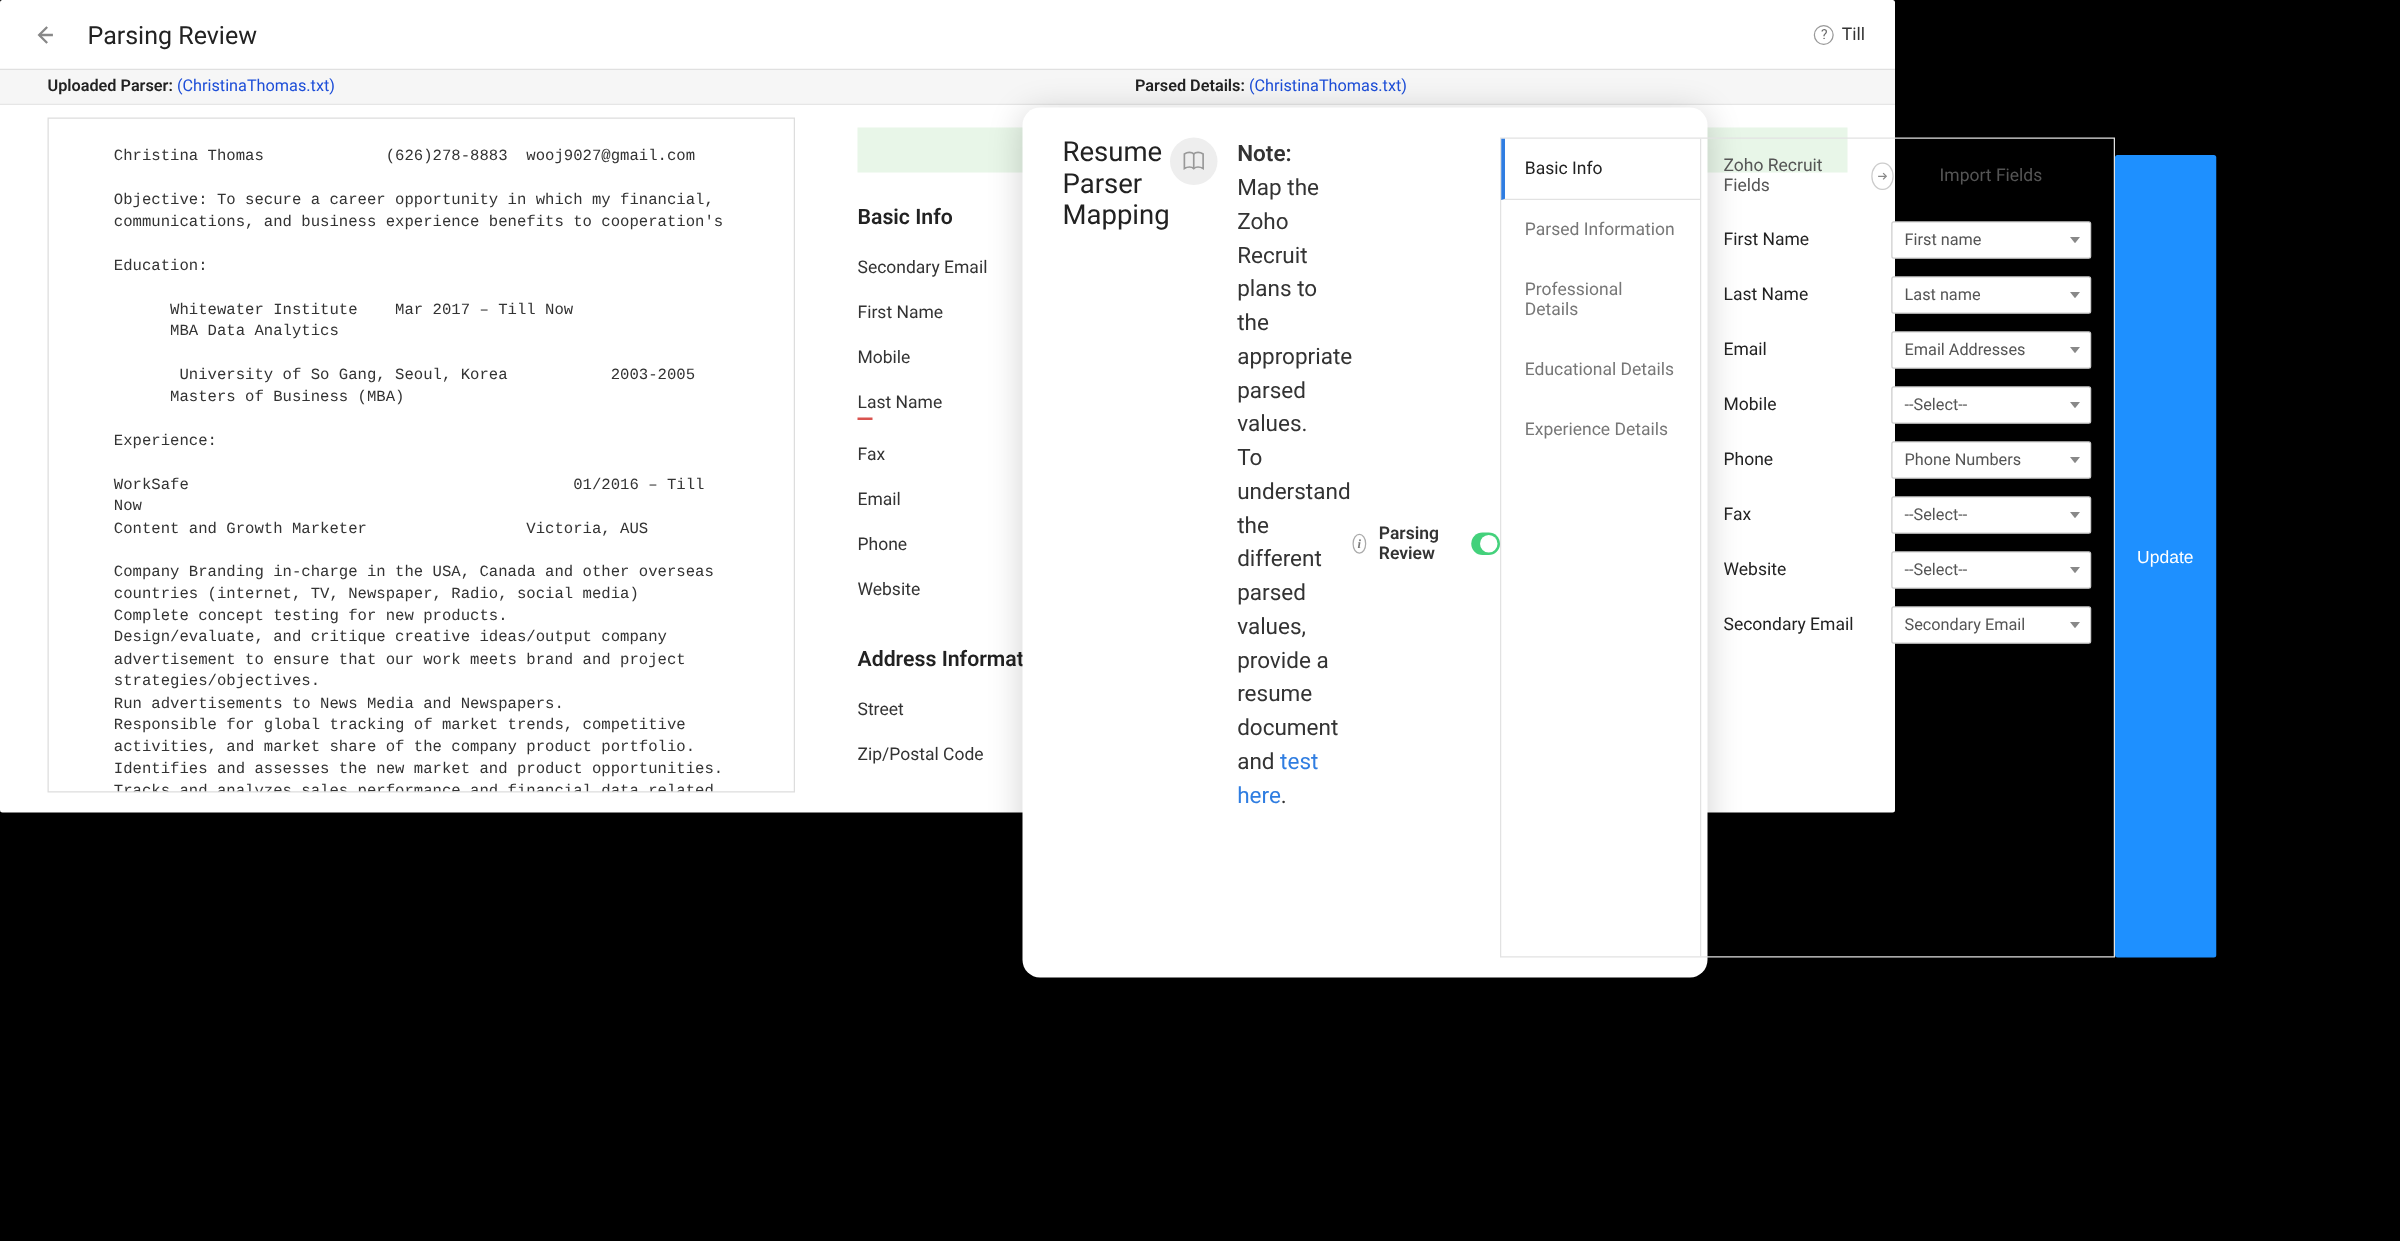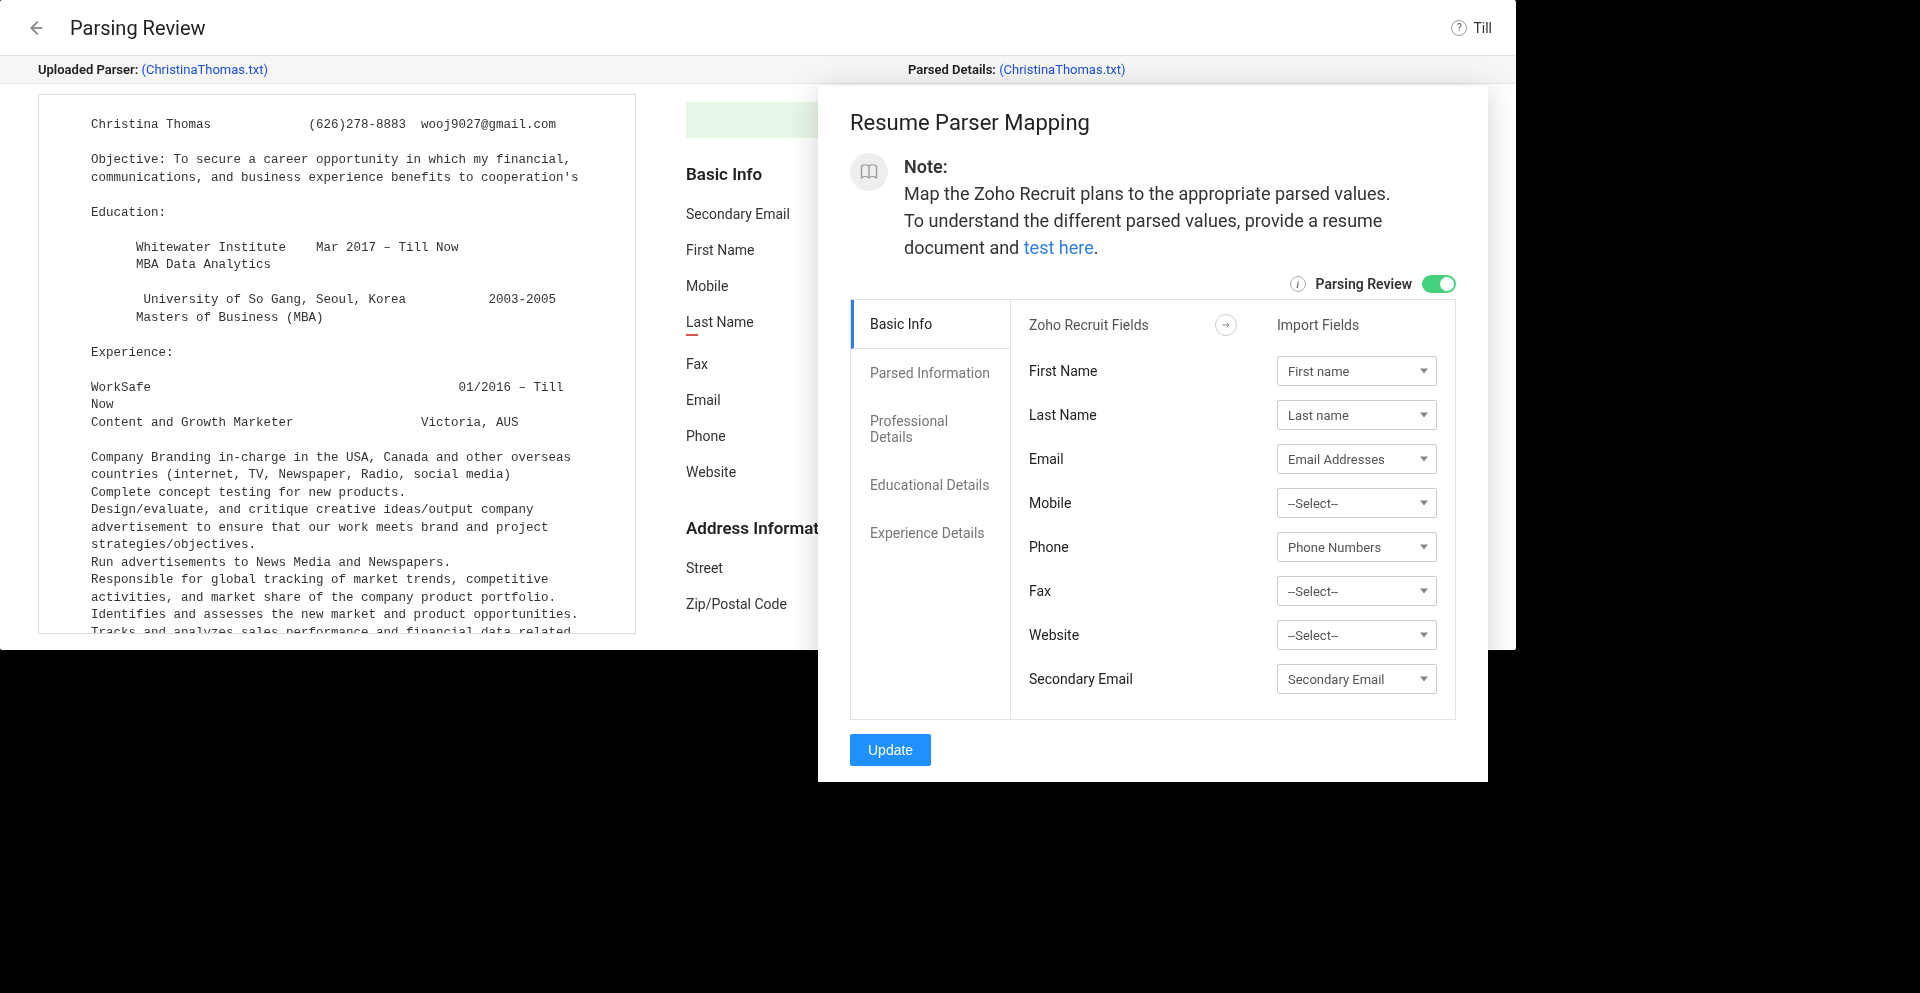--- a/index.html
+++ b/index.html
@@ -109,27 +109,27 @@
     width: 12px; height: 2px;
     background: #d9534f;
     margin-top: 4px;
   }
 
   
   .overlay {
     position: absolute;
     left: 818px;
     top: 86px;
-    width: 670px;
+    width: 548px;
     height: 696px;
     background: #fff;
     box-shadow: 0 4px 28px rgba(0,0,0,0.18);
-    border-radius: 0;
-    display: flex;
-    flex-direction: column;
+    border-radius: 14px;
+    display: flex;
+    flex-direction: row;
     padding: 24px 32px 16px 32px;
   }
   .overlay-title {
     font-size: 22px;
     font-weight: 400;
     color: #222;
     margin-bottom: 18px;
   }
   .note-row { display: flex; gap: 16px; margin-bottom: 14px; align-items: flex-start; }
   .note-icon {

